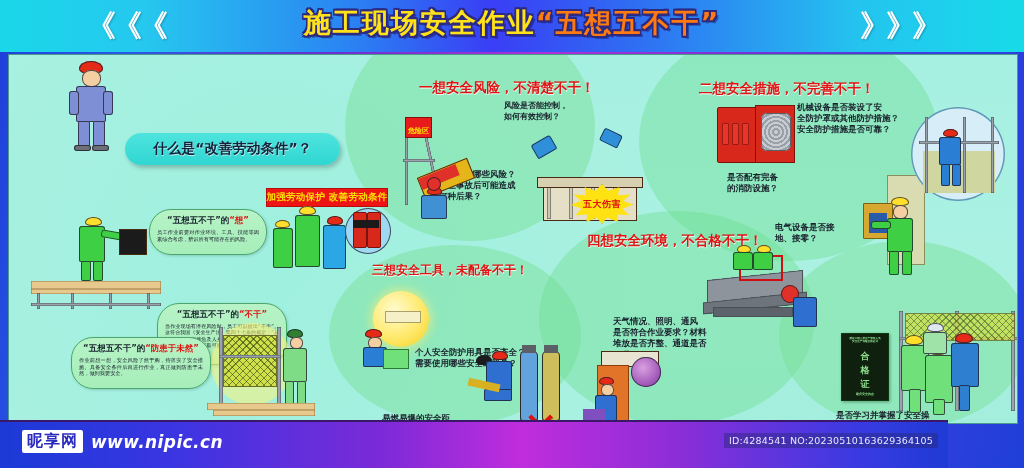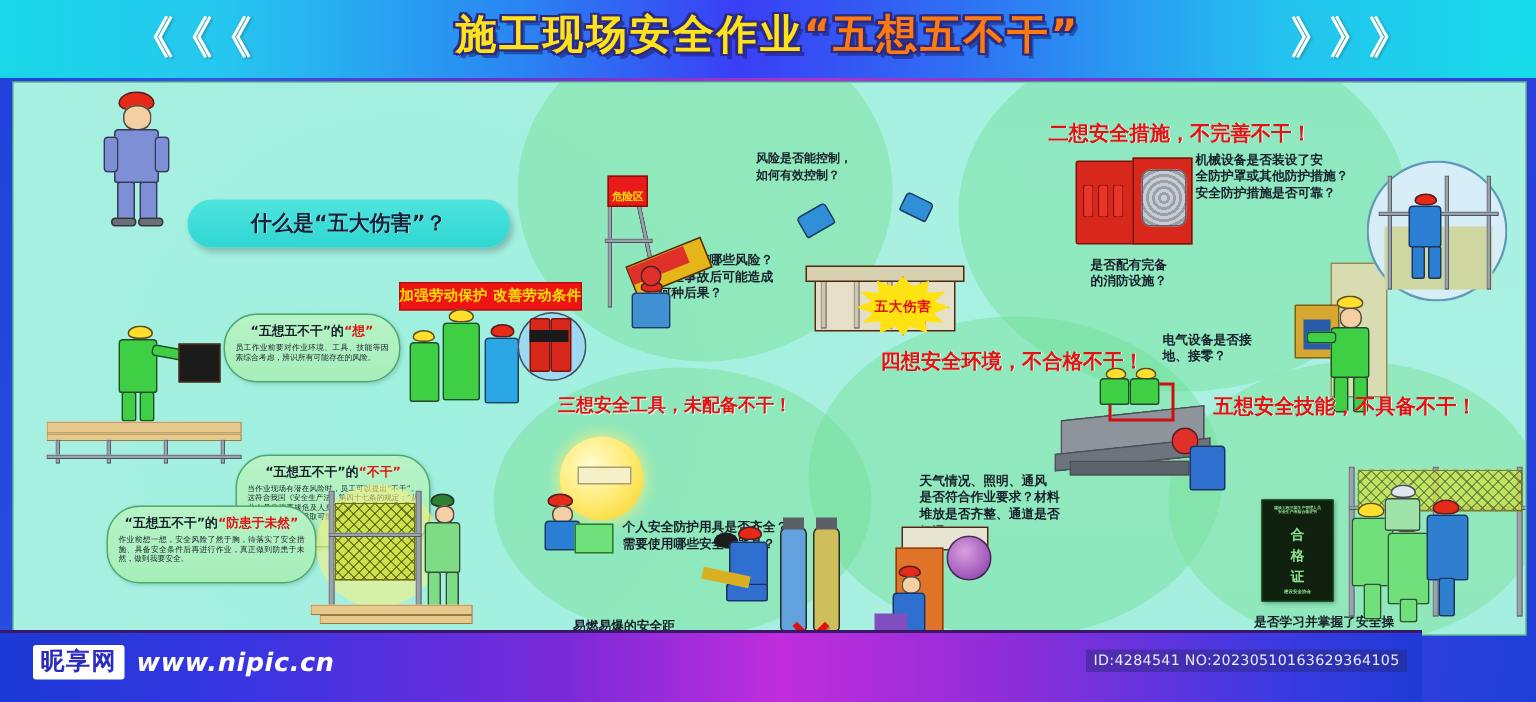--- a/index.html
+++ b/index.html
@@ -204,21 +204,21 @@
       <div class="w-body outline" style="left:9px;top:25px;width:30px;height:36px;background:#7f8fd6;"></div>
       <div class="w-arm outline" style="left:2px;top:30px;width:10px;height:24px;background:#7f8fd6;"></div>
       <div class="w-arm outline" style="left:36px;top:30px;width:10px;height:24px;background:#7f8fd6;"></div>
       <div class="w-leg outline" style="left:11px;top:60px;width:12px;height:26px;background:#7f8fd6;"></div>
       <div class="w-leg outline" style="left:26px;top:60px;width:12px;height:26px;background:#7f8fd6;"></div>
       <div class="w-leg outline" style="left:7px;top:84px;width:17px;height:6px;background:#6b6f78;border-radius:3px;"></div>
       <div class="w-leg outline" style="left:25px;top:84px;width:17px;height:6px;background:#6b6f78;border-radius:3px;"></div>
     </div>
 
     <div class="pill">
-      <span>什么是“五大伤害”？</span>
+      <span>什么是“改善劳动条件”？</span>
     </div>
 
     <div class="slogan">
       <span>加强劳动保护  改善劳动条件</span>
     </div>
 
     <div class="art" style="left:264px;top:145px;width:118px;height:72px;">
       <div class="w-helmet outline" style="left:2px;top:20px;width:15px;height:8px;background:#ffdf2b;"></div>
       <div class="w-body outline" style="left:0px;top:28px;width:20px;height:40px;background:#3fcf45;"></div>
       <div class="w-helmet outline" style="left:26px;top:6px;width:17px;height:9px;background:#ffdf2b;"></div>
@@ -276,20 +276,21 @@
       <div class="scaff-bar" style="left:14px;top:32px;width:62px;height:3px;"></div>
       <div class="w-helmet outline" style="left:82px;top:6px;width:16px;height:9px;background:#2f7f32;"></div>
       <div class="w-head outline" style="left:85px;top:14px;width:13px;height:12px;"></div>
       <div class="w-body outline" style="left:78px;top:25px;width:24px;height:34px;background:#7fdc86;"></div>
       <div class="w-leg outline" style="left:80px;top:58px;width:9px;height:24px;background:#7fdc86;"></div>
       <div class="w-leg outline" style="left:92px;top:58px;width:9px;height:24px;background:#7fdc86;"></div>
       <div class="plank" style="left:2px;top:80px;width:108px;height:7px;"></div>
       <div class="plank" style="left:8px;top:87px;width:102px;height:6px;"></div>
     </div>
 
+    <div class="sec-title" style="left:410px;top:24px;font-size:13.5px;">一想安全风险，不清楚不干！</div>
     <div class="q-text" style="left:495px;top:46px;font-size:8px;white-space:pre;">风险是否能控制，
 如何有效控制？</div>
     <div class="q-text" style="left:430px;top:114px;font-size:8.5px;white-space:pre;">作业中有哪些风险？
 发生事故后可能造成
 何种后果？</div>
 
     <div class="art" style="left:388px;top:60px;width:110px;height:110px;">
       <div class="scaff-bar" style="left:8px;top:16px;width:3px;height:74px;"></div>
       <div class="scaff-bar" style="left:34px;top:16px;width:3px;height:74px;transform:rotate(-12deg);"></div>
       <div class="scaff-bar" style="left:6px;top:44px;width:32px;height:3px;"></div>
@@ -412,21 +413,20 @@
     <div class="art" style="left:574px;top:296px;width:86px;height:80px;">
       <div class="panel" style="left:18px;top:0px;width:56px;height:14px;background:#e8e4d2;"></div>
       <div class="roll outline" style="left:48px;top:6px;width:30px;height:30px;background:radial-gradient(circle at 40% 36%,#d9a0e0 0%,#9b52b5 70%,#6d2f84 100%);"></div>
       <div class="panel" style="left:14px;top:14px;width:30px;height:60px;background:#e2742a;border-color:#8e3d0d;"></div>
       <div class="w-helmet outline" style="left:16px;top:26px;width:15px;height:8px;background:#e62a18;"></div>
       <div class="w-head outline" style="left:18px;top:33px;width:13px;height:12px;"></div>
       <div class="w-body outline" style="left:12px;top:44px;width:22px;height:26px;background:#2f6fd0;"></div>
       <div class="panel" style="left:0px;top:58px;width:22px;height:18px;background:#7f4fc0;border:none;"></div>
     </div>
 
-    <div class="sec-title" style="left:800px;top:207px;font-size:13.5px;">五想安全技能，不具备不干！</div>
     <div class="q-text" style="left:827px;top:355px;font-size:8.5px;white-space:pre;">是否学习并掌握了安全操
 作规程？是否已取得岗位作
 业操作证？是否有对突发事
 件的应急处理能力？</div>
 
     <div class="cert" style="left:832px;top:278px;width:46px;height:66px;">
       <div class="ct" style="top:3px;font-size:2.6px;line-height:1.3;white-space:pre;">建设工程三类生产管理人员
 安全生产考核合格证书</div>
       <div class="ct" style="top:16px;font-size:9px;">合</div>
       <div class="ct" style="top:30px;font-size:9px;">格</div>

